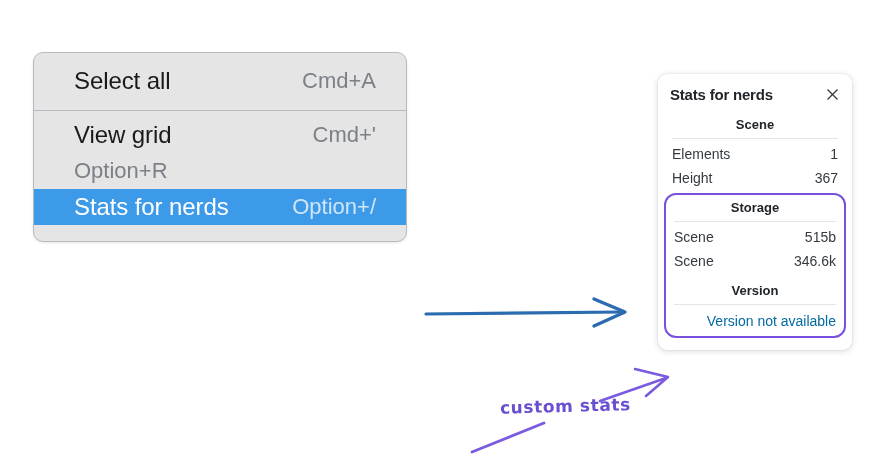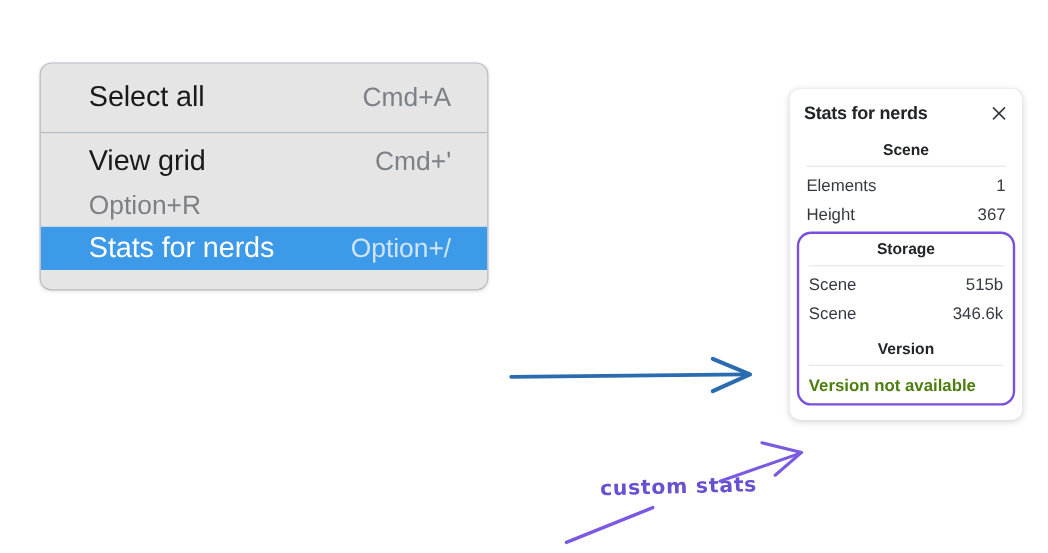--- a/index.html
+++ b/index.html
@@ -114,24 +114,23 @@
     display: flex;
     justify-content: space-between;
     align-items: baseline;
     font-size: 14px;
     color: #343a40;
     padding: 4px 2px;
   }
   .sp-row .sp-val { color: #343a40; }
   .sp-single {
     font-size: 14px;
-    color: #4d7c0f;
+    color: #0369a1;
     padding: 5px 2px 2px 2px;
-    text-align: left;
-    font-weight: bold;
+    text-align: right;
   }
   #custom-stats-box {
     border: 2px solid #7c4dff;
     border-color: #7950dd;
     margin: 3px -6px 0 -6px;
     padding: 0 6px 5px 6px;
     border-radius: 12px;
   }
   #custom-stats-box .sp-section-head:first-child { padding-top: 5px; }
 

